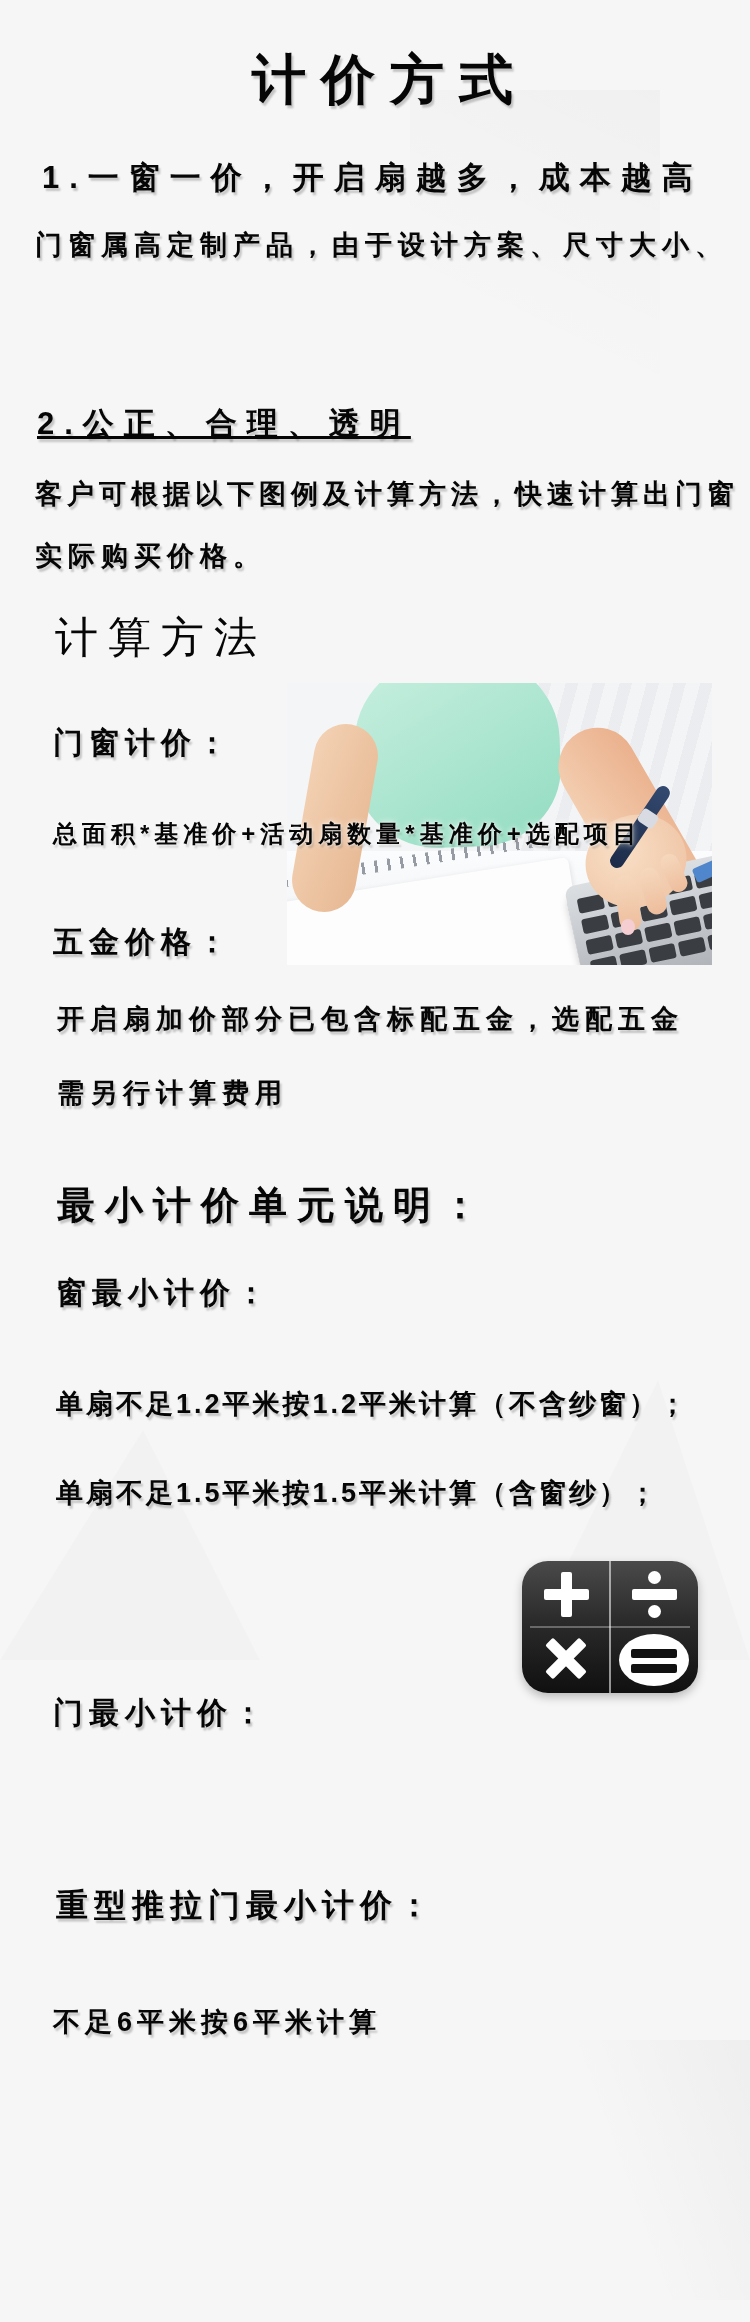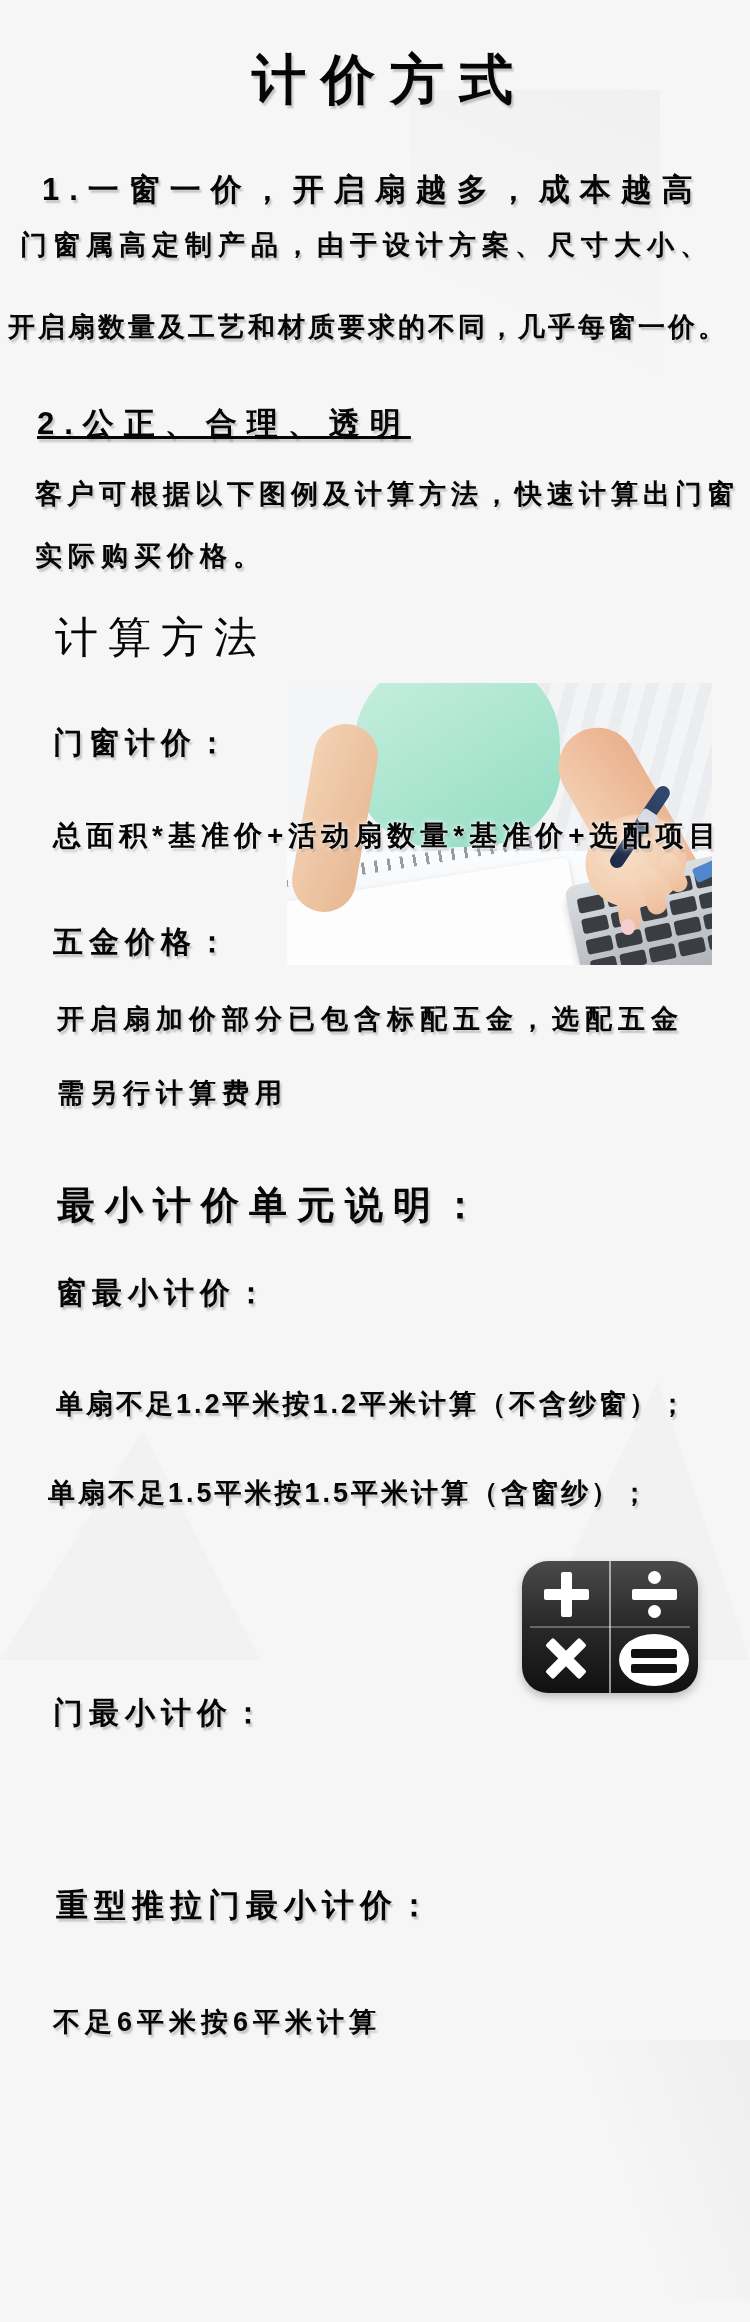--- a/index.html
+++ b/index.html
@@ -77,21 +77,21 @@
     background:linear-gradient(#f6d8bd,#edbd9c);transform:rotate(-16deg);}
   .ph-finger3{left:378px;top:170px;width:18px;height:40px;border-radius:9px;
     background:linear-gradient(#f6d8bd,#edbd9c);transform:rotate(-24deg);}
   .ph-pen{left:346px;top:96px;width:14px;height:96px;border-radius:7px;
     background:linear-gradient(180deg,#33496f,#1c2b48);transform:rotate(34deg);}
   .ph-pen-band{left:352px;top:128px;width:18px;height:15px;border-radius:4px;
     background:#d8dce2;transform:rotate(34deg);}
 
   
   .formula{
-    left:53px;top:820px;font-size:28px;letter-spacing:5px;z-index:5;
+    left:53px;top:820px;font-size:24px;letter-spacing:5px;z-index:5;
     text-shadow:0 0 6px rgba(255,255,255,.95),0 0 2px rgba(255,255,255,.9),2px 3px 2px rgba(0,0,0,.18);
   }
 
   
   .calc-icon{
     position:absolute;left:522px;top:1561px;width:176px;height:132px;
     border-radius:26px;
     background:linear-gradient(180deg,#4a4a4a 0%,#2b2b2b 45%,#101010 100%);
     box-shadow:0 4px 10px rgba(0,0,0,.25);
     z-index:2;
@@ -119,23 +119,22 @@
               background:linear-gradient(205deg,rgba(0,0,0,0.025),rgba(0,0,0,0) 70%);"></div>
   <div class="wm" style="left:0;top:1430px;width:260px;height:230px;
               background:rgba(0,0,0,0.015);clip-path:polygon(0 100%,55% 0,100% 100%);"></div>
   <div class="wm" style="left:520px;top:1380px;width:230px;height:280px;
               background:rgba(0,0,0,0.015);clip-path:polygon(0 100%,60% 0,100% 100%);"></div>
   <div class="wm" style="left:560px;top:2040px;width:190px;height:260px;
               background:linear-gradient(250deg,rgba(0,0,0,0.03),rgba(0,0,0,0) 65%);"></div>
 
   <div class="t title sh">计价方式</div>
 
-  <div class="t h-num sh" style="left:42px;top:172px;">1.一窗一价，开启扇越多，成本越高</div>
-  <div class="t body sh" style="left:20px;top:230px;">门窗属高定制产品，由于设计方案、尺寸大小、</div>
-  <div class="t body sh" style="left:8px;top:312px;letter-spacing:3px;">开启扇数量及工艺和材质要求的不同，几乎每窗一价。</div>
+  <div class="t h-num sh" style="left:42px;top:160px;">1.一窗一价，开启扇越多，成本越高</div>
+  <div class="t body sh" style="left:35px;top:230px;">门窗属高定制产品，由于设计方案、尺寸大小、</div>
 
   <div class="t h-num sh" style="left:37px;top:406px;text-decoration:underline;">2.公正、合理、透明</div>
   <div class="t body sh" style="left:35px;top:479px;letter-spacing:5px;">客户可根据以下图例及计算方法，快速计算出门窗</div>
   <div class="t body sh" style="left:35px;top:541px;">实际购买价格。</div>
 
   <div class="t h-calc" style="left:55px;top:613px;">计算方法</div>
 
   <div class="photo">
     <div class="ph-backdrop"></div>
     <div class="ph-desk"></div>
@@ -163,21 +162,21 @@
   <div class="t formula">总面积*基准价+活动扇数量*基准价+选配项目</div>
 
   <div class="t h-mid sh" style="left:53px;top:925px;">五金价格：</div>
   <div class="t body sh" style="left:57px;top:1078px;">需另行计算费用</div>
   <div class="t body sh" style="left:57px;top:1004px;">开启扇加价部分已包含标配五金，选配五金</div>
 
   <div class="t h-big sh" style="left:57px;top:1184px;">最小计价单元说明：</div>
 
   <div class="t h-mid sh" style="left:56px;top:1276px;">窗最小计价：</div>
   <div class="t body sh" style="left:56px;top:1389px;letter-spacing:3px;">单扇不足1.2平米按1.2平米计算（不含纱窗）；</div>
-  <div class="t body sh" style="left:48px;top:1478px;letter-spacing:3px;">单扇不足1.5平米按1.5平米计算（含窗纱）；</div>
+  <div class="t body sh" style="left:56px;top:1478px;letter-spacing:3px;">单扇不足1.5平米按1.5平米计算（含窗纱）；</div>
 
   <div class="calc-icon">
     <div class="ci-vdiv"></div>
     <div class="ci-hdiv"></div>
     <div class="ci-plus-h"></div>
     <div class="ci-plus-v"></div>
     <div class="ci-div-h"></div>
     <div class="ci-div-d1"></div>
     <div class="ci-div-d2"></div>
     <div class="ci-x1"></div>

